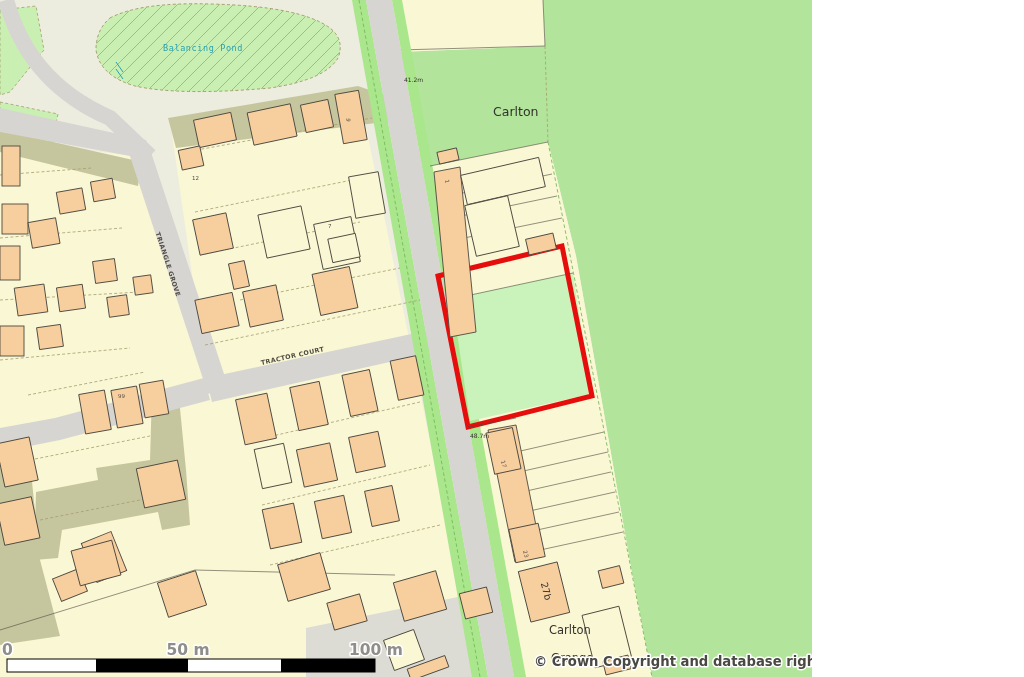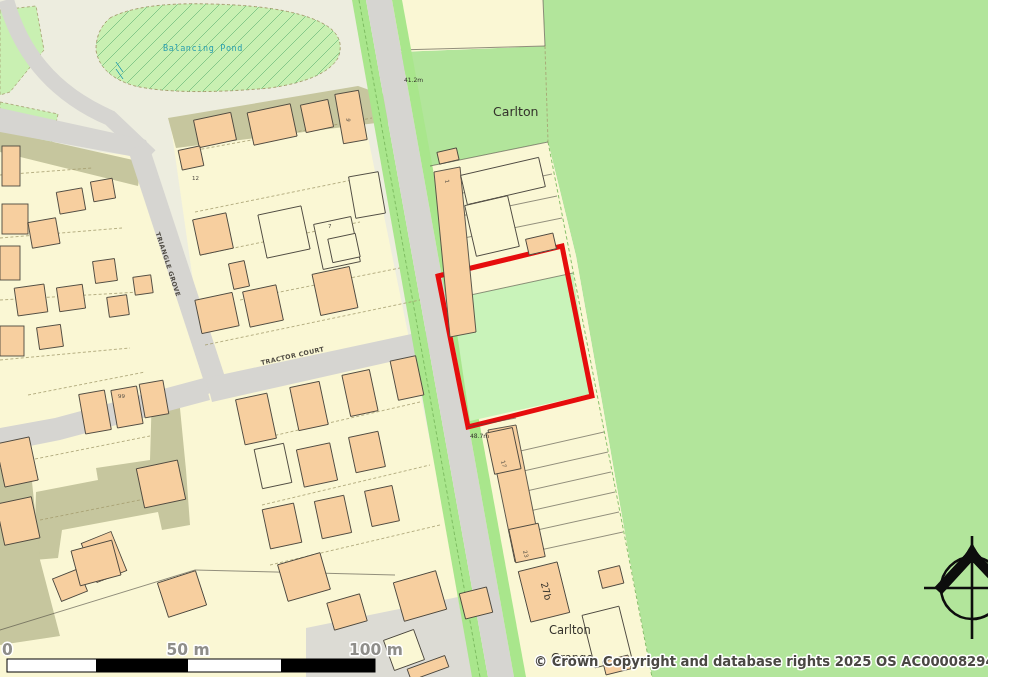--- a/index.html
+++ b/index.html
@@ -1,16 +1,16 @@
 <!DOCTYPE html>
 <html style="--bg: #ededdf; --parcel: #faf7d4; --building: #f7cf9f; --building_line: #4c483f; --field: #b2e59b; --pond: #c9f0b2; --verge: #a9e68c; --verge_line: #79b95e; --road: #d6d5d1; --khaki: #c6c69e; --parking: #dcdbd4; --site_green: #c9f3ba; --site_red: #e60d0d; --dash: #a59d6e; --text_dark: #33312b; --pond_text: #2b9fae; --street_text: #4f4b43; --scale_text: #8f8e8a; --copyright_text: #4a4843; --compass: #0d0d0d;"><head>
 <meta charset="utf-8">
 <style>
   html,body{margin:0;padding:0;background:#fff;}
-  #stage{position:relative;width:988px;height:677px;overflow:hidden;
+  #stage{position:relative;width:812px;height:677px;overflow:hidden;
          font-family:"DejaVu Sans",sans-serif;}
   svg{display:block}
   .bg{fill:var(--bg)}
   .field{fill:var(--field)}
   .pond{fill:var(--pond);stroke:var(--dash);stroke-width:1;stroke-dasharray:3 2.4}
   .greenpatch{fill:var(--pond);stroke:var(--dash);stroke-width:.8;stroke-dasharray:3 2.4}
   .parcel{fill:var(--parcel)}
   .road{fill:var(--road)}
   .roadline{stroke:var(--road);fill:none}
   .verge{fill:var(--verge)}

